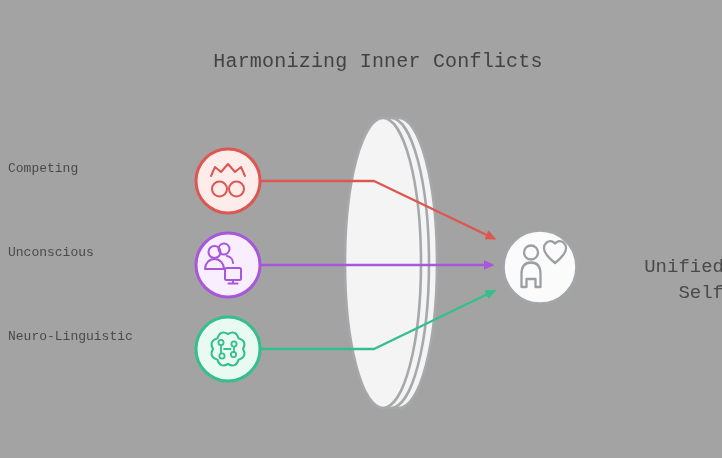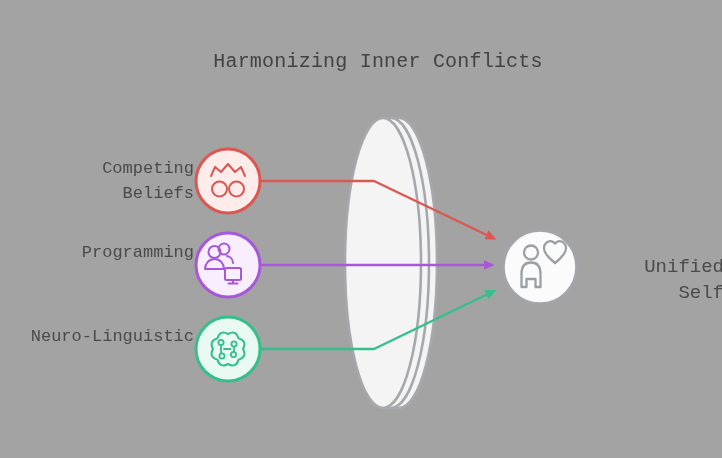--- a/index.html
+++ b/index.html
@@ -5,22 +5,22 @@
   html,body{margin:0;padding:0;background:#ffffff;}
   #stage{
     position:relative;width:722px;height:458px;background:#a3a3a3;overflow:hidden;
     font-family:Liberation Mono, monospace;
   }
   .title{
     position:absolute;left:178px;top:50px;width:400px;text-align:center;
     font-size:20px;font-weight:500;color:#424242;letter-spacing:.2px;
   }
   .in-label{
-    position:absolute;left:16px;width:178px;text-align:right;
-    font-size:17px;font-weight:500;color:#4a4a4a;line-height:25px;
+    position:absolute;left:8px;width:178px;
+    font-size:13px;font-weight:500;color:#4a4a4a;line-height:25px;
   }
   .in-label span{display:block;}
   .lbl-1{top:156px;}
   .lbl-2{top:240px;}
   .lbl-3{top:324px;}
   .out-label{
     position:absolute;left:594px;top:254px;width:130px;text-align:right;
     font-size:19px;font-weight:500;color:#4a4a4a;line-height:26px;
   }
   svg{position:absolute;left:0;top:0;}
@@ -100,23 +100,22 @@
                  C 553.6,241.9 555,243.6 555,243.6 C 555,243.6 556.4,241.9 558.2,241.4
                  C 562,240.4 566,243.4 566,248.2 C 566,253.5 561,258.2 555,263 Z"></path>
       </g>
     </g>
   </svg>
 
   <div class="title">Harmonizing Inner Conflicts</div>
 
   <div class="in-label lbl-1">
     <span>Competing</span>
-    <span>Beliefs</span>
   </div>
   <div class="in-label lbl-2">
-    <span>Programming</span>
+    <span>Unconscious</span>
   </div>
   <div class="in-label lbl-3">
     <span>Neuro-Linguistic</span>
   </div>
 
   <div class="out-label">Unified Self</div>
 </div>
 
 </body></html>

